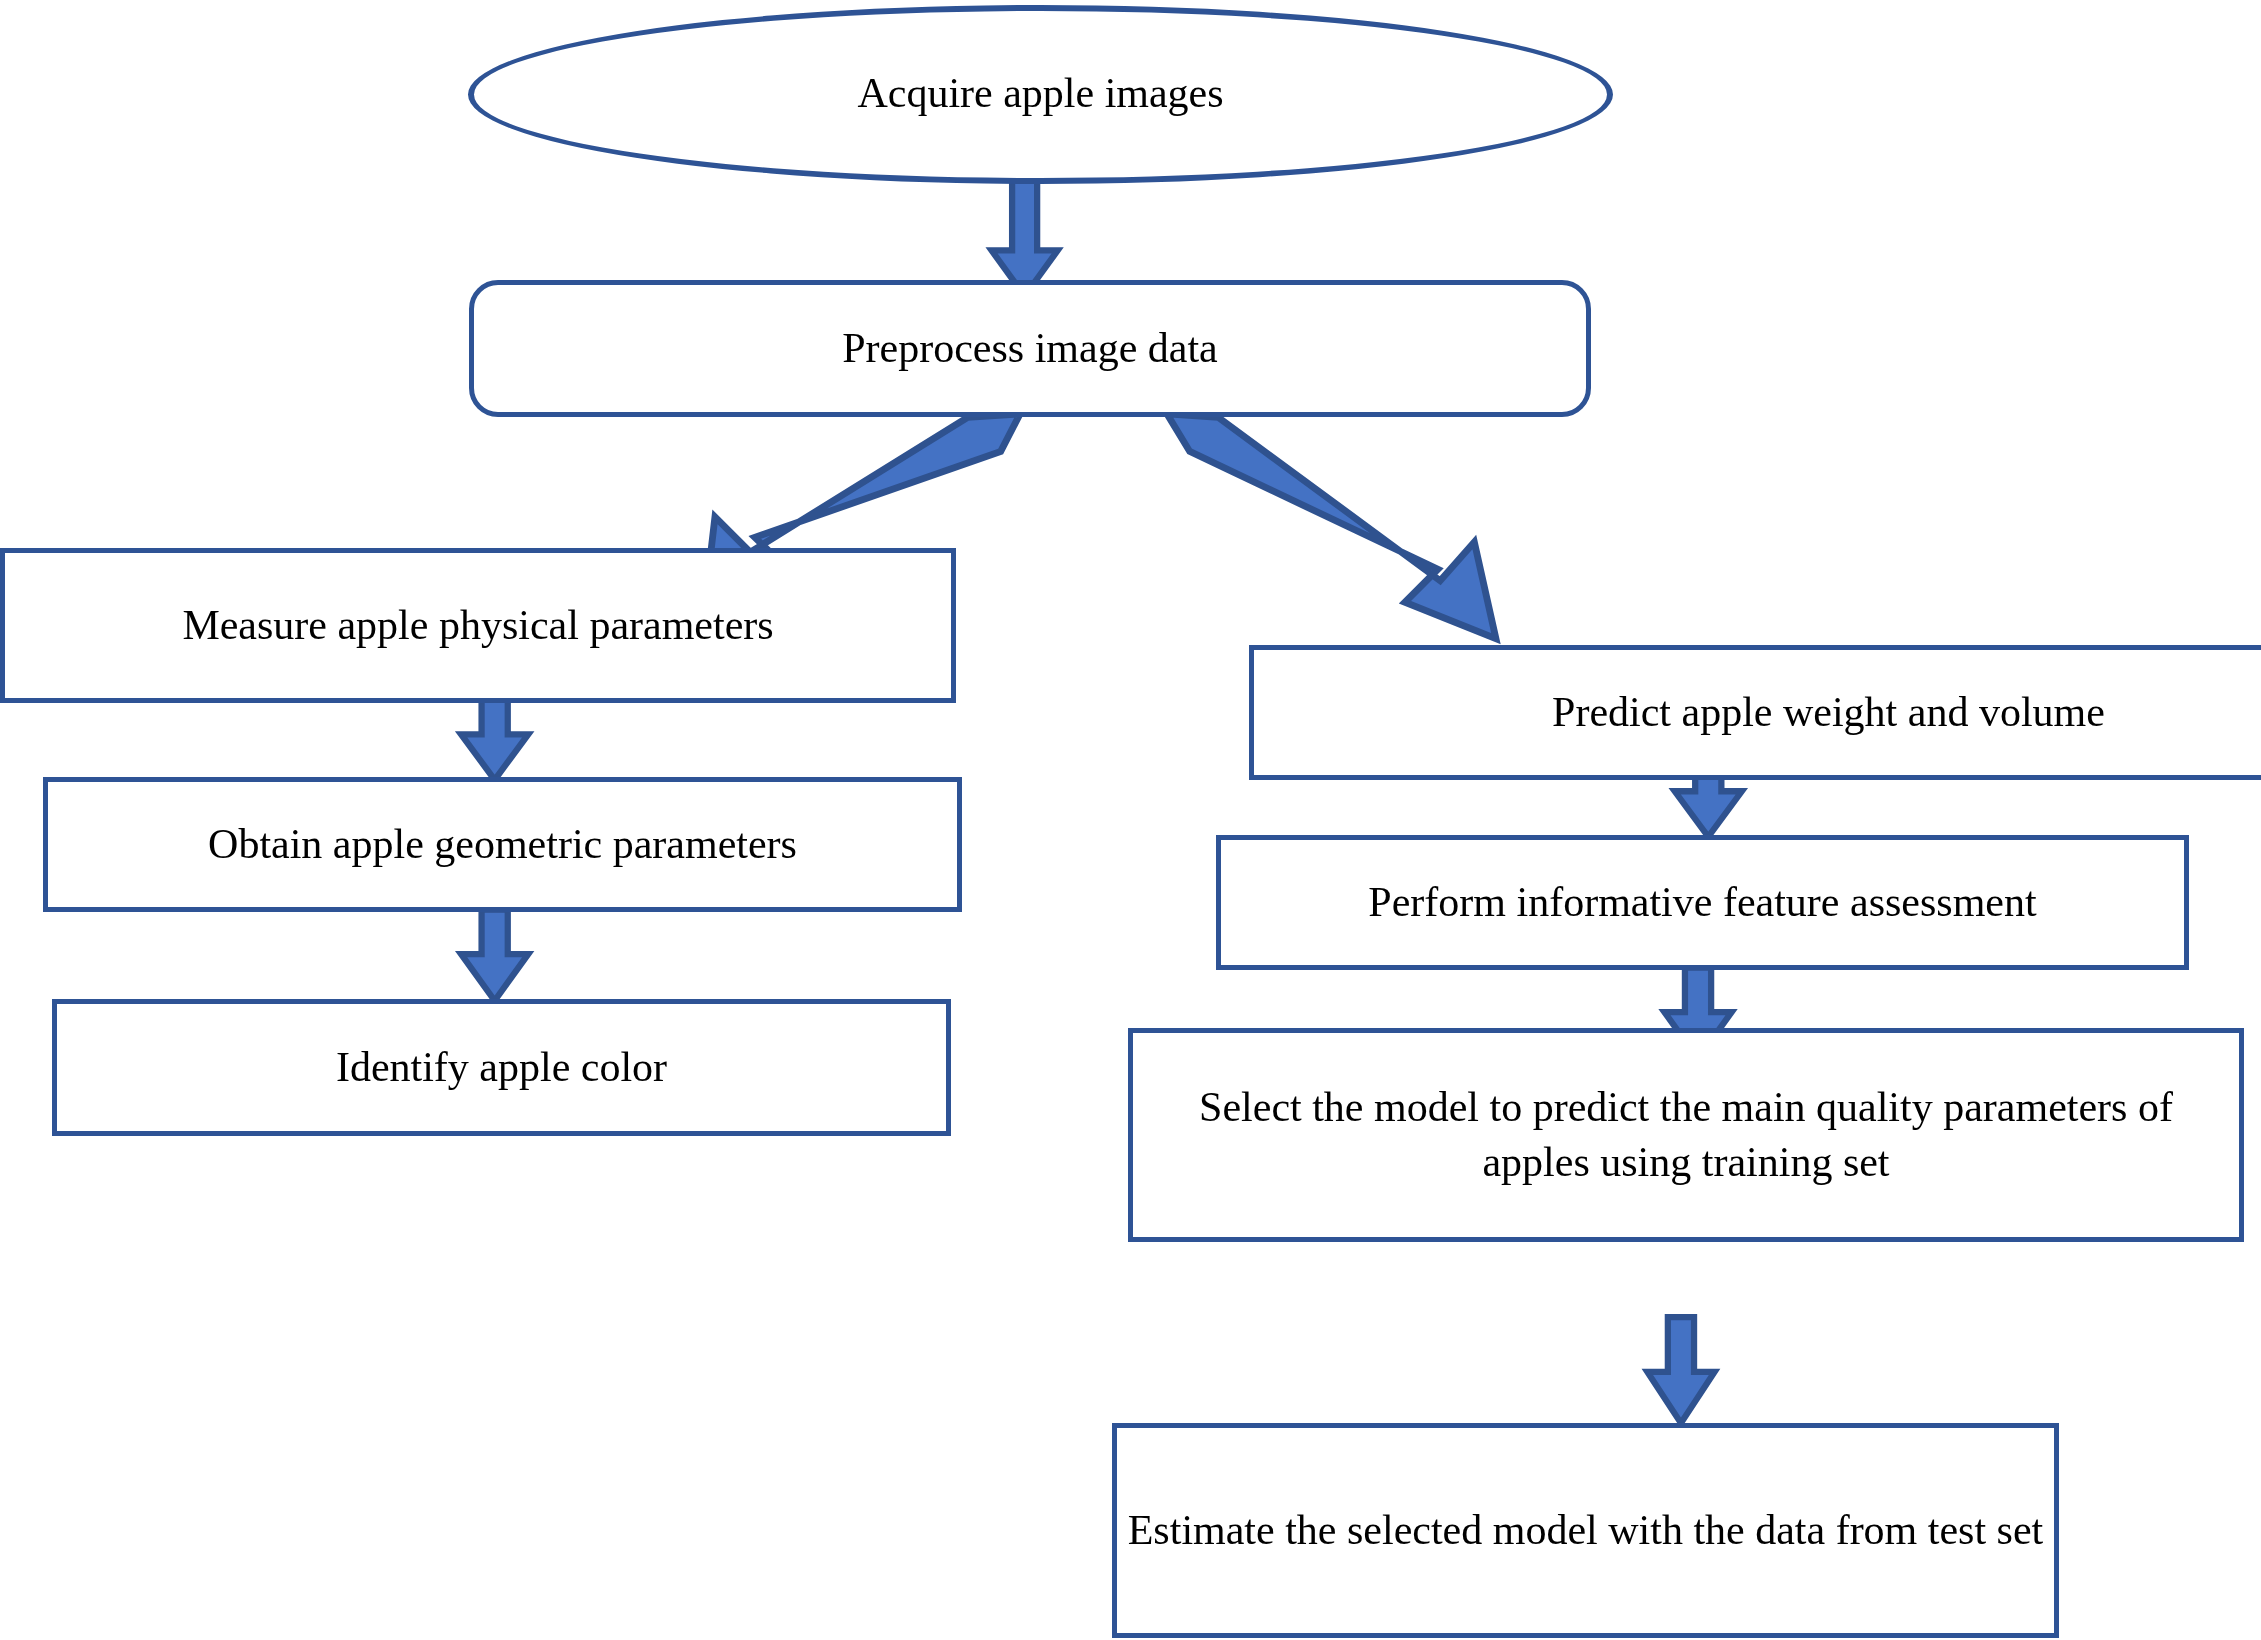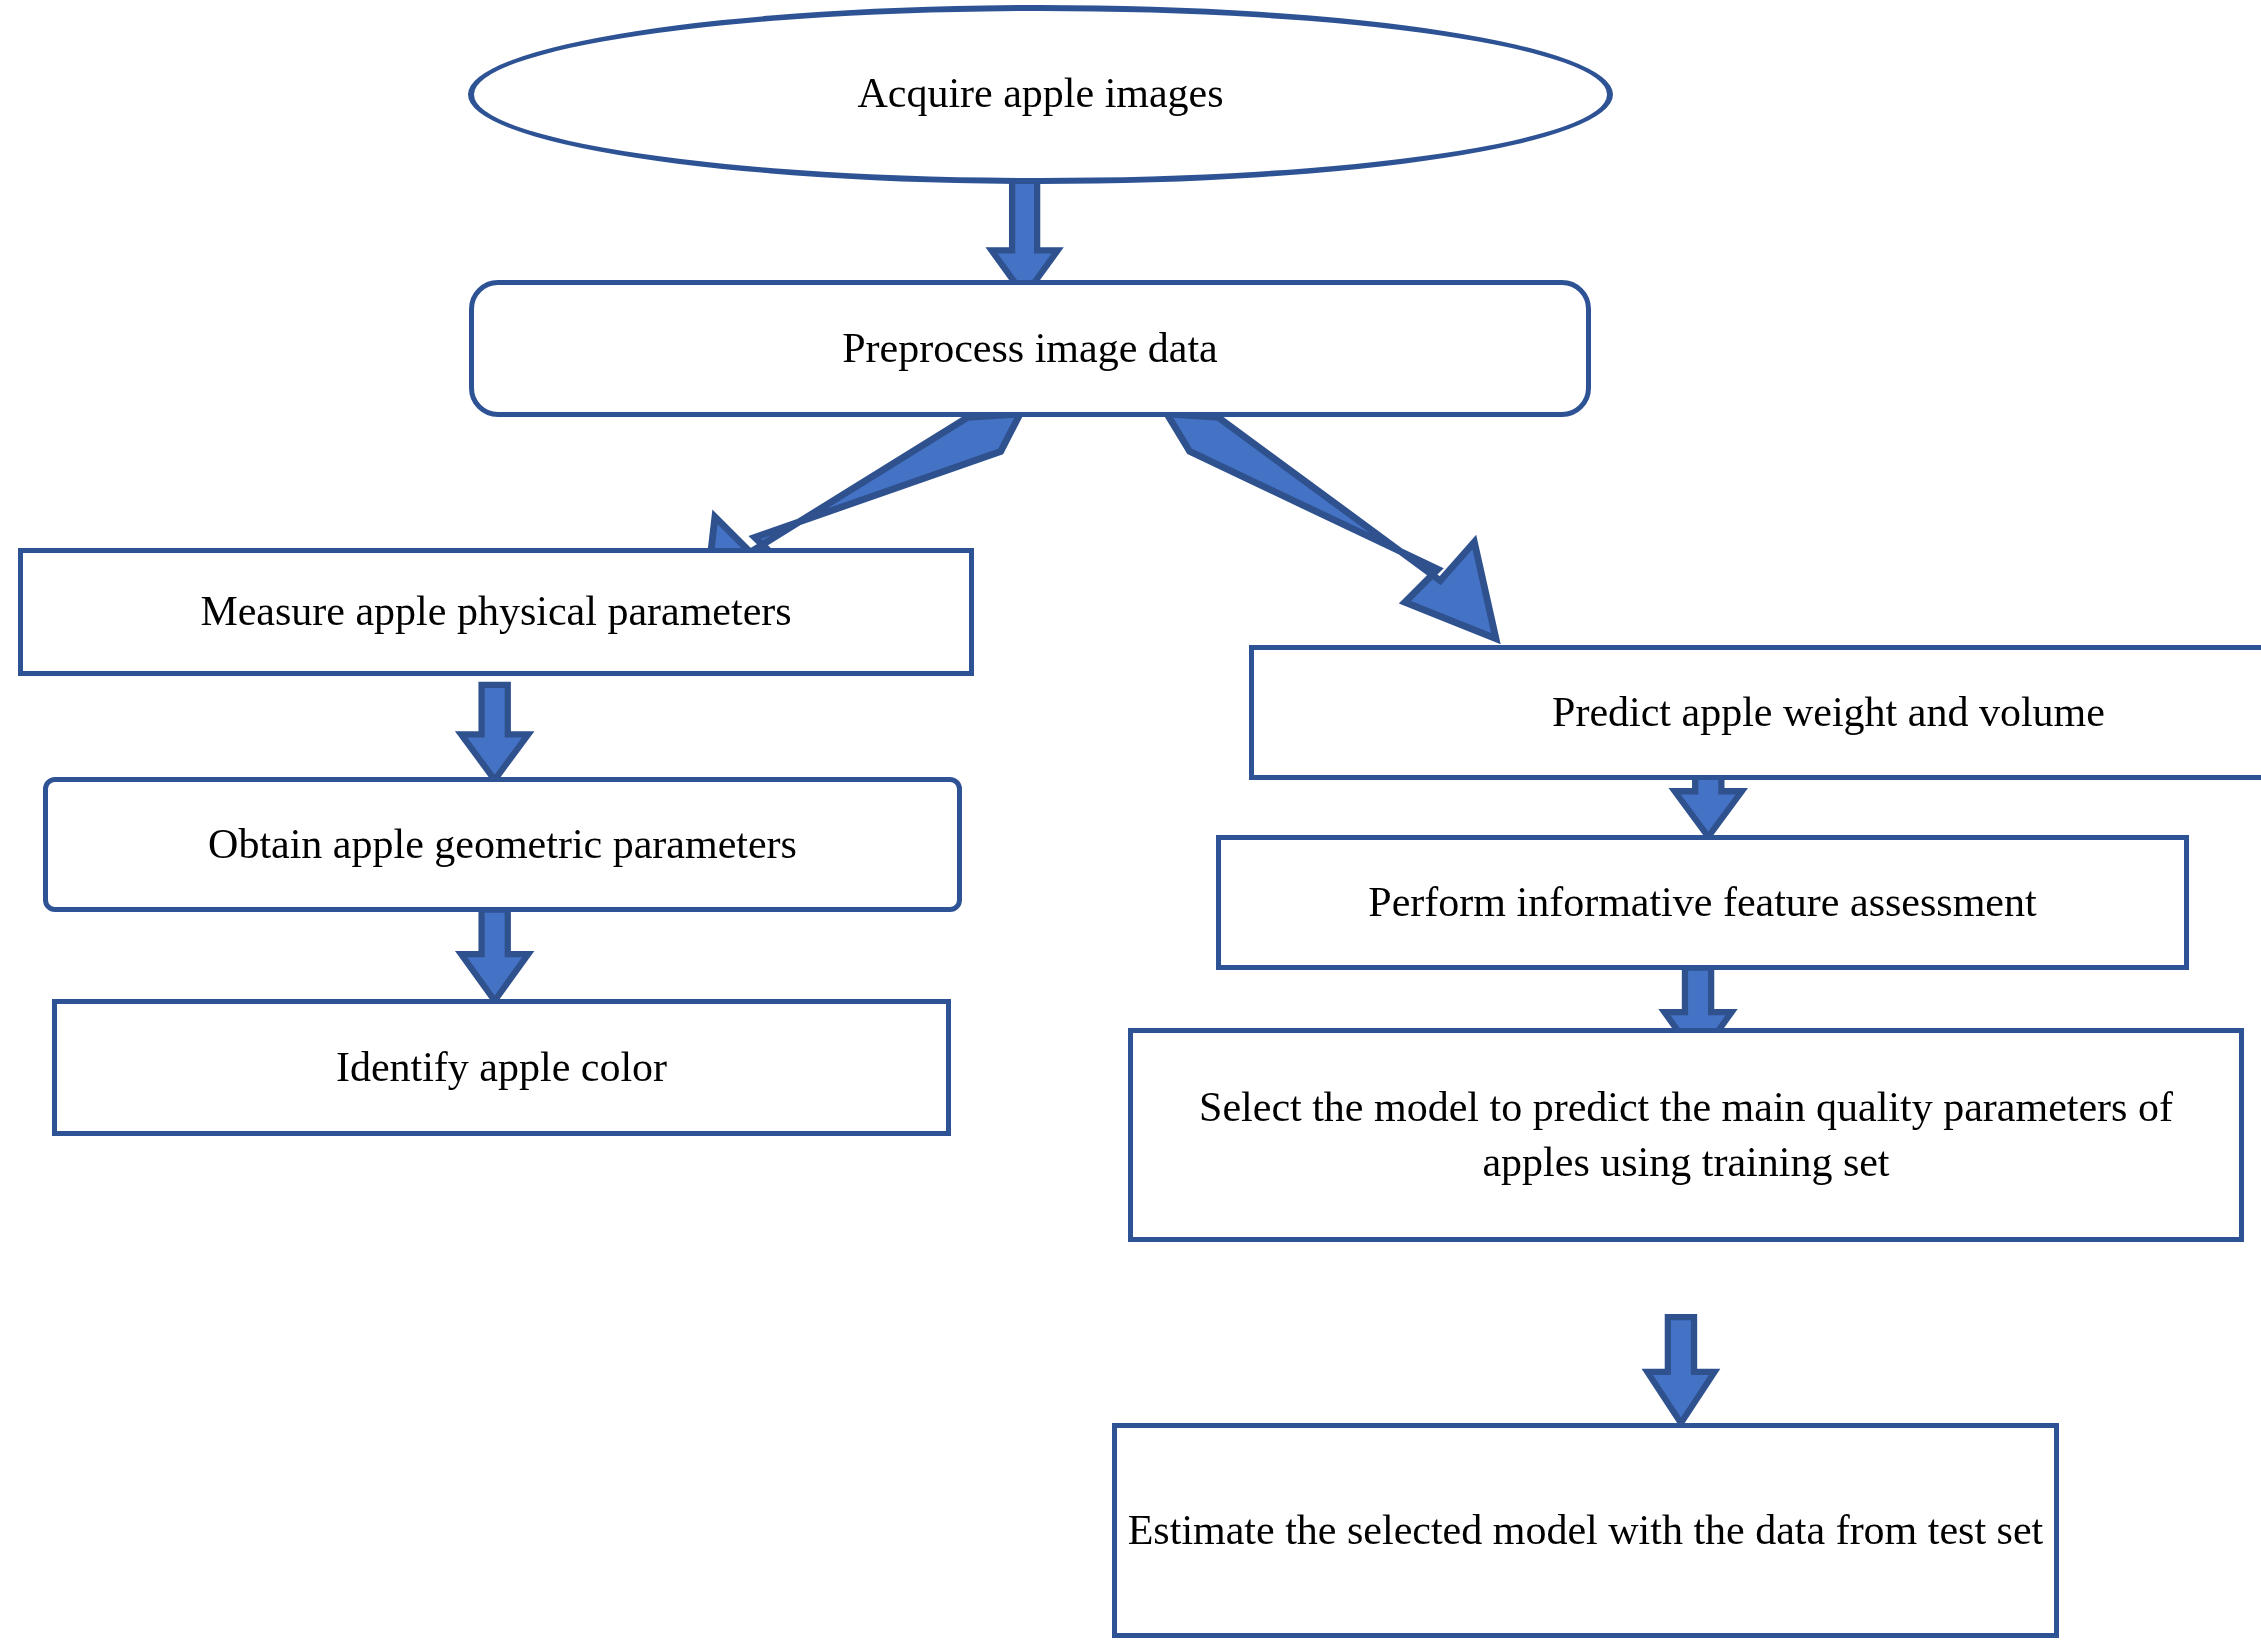--- a/index.html
+++ b/index.html
@@ -47,22 +47,22 @@
     letter-spacing: 0px;
     font-family: Liberation Serif, serif;
   }
   .node.ellipse {
     border: 6.3px solid #2E5395;
     border-radius: 50% / 50%;
   }
   
   #node-acquire        { left: 468px;  top: 4.6px;    width: 1145px; height: 179px; }
   #node-preprocess     { left: 469px;  top: 280px;  width: 1122px; height: 137px; border-radius: 29px; }
-  #node-measure        { left: 18px;   top: 548px;  width: 956px; height: 128px; }
-  #node-geometric      { left: 43px;   top: 777px; width: 919px; height: 135px; border-radius: 12px; }
+  #node-measure        { left: 0;   top: 548px;  width: 956px; height: 155px; }
+  #node-geometric      { left: 43px;   top: 777px; width: 919px; height: 135px; }
   #node-color          { left: 52px;   top: 999px; width: 899px; height: 137px; }
   #node-predict        { left: 1225px; top: 645px; width: 1159px; height: 135px; margin-left: 24px; }
   #node-assess         { left: 1216px; top: 835px; width: 973px; height: 135px; }
   #node-select         { left: 1128px; top: 1028px; width: 1116px; height: 214px; }
   #node-estimate       { left: 1112px; top: 1423px; width: 947px; height: 215px; }
 </style>
 </head>
 <body>
 
 <div id="canvas">

